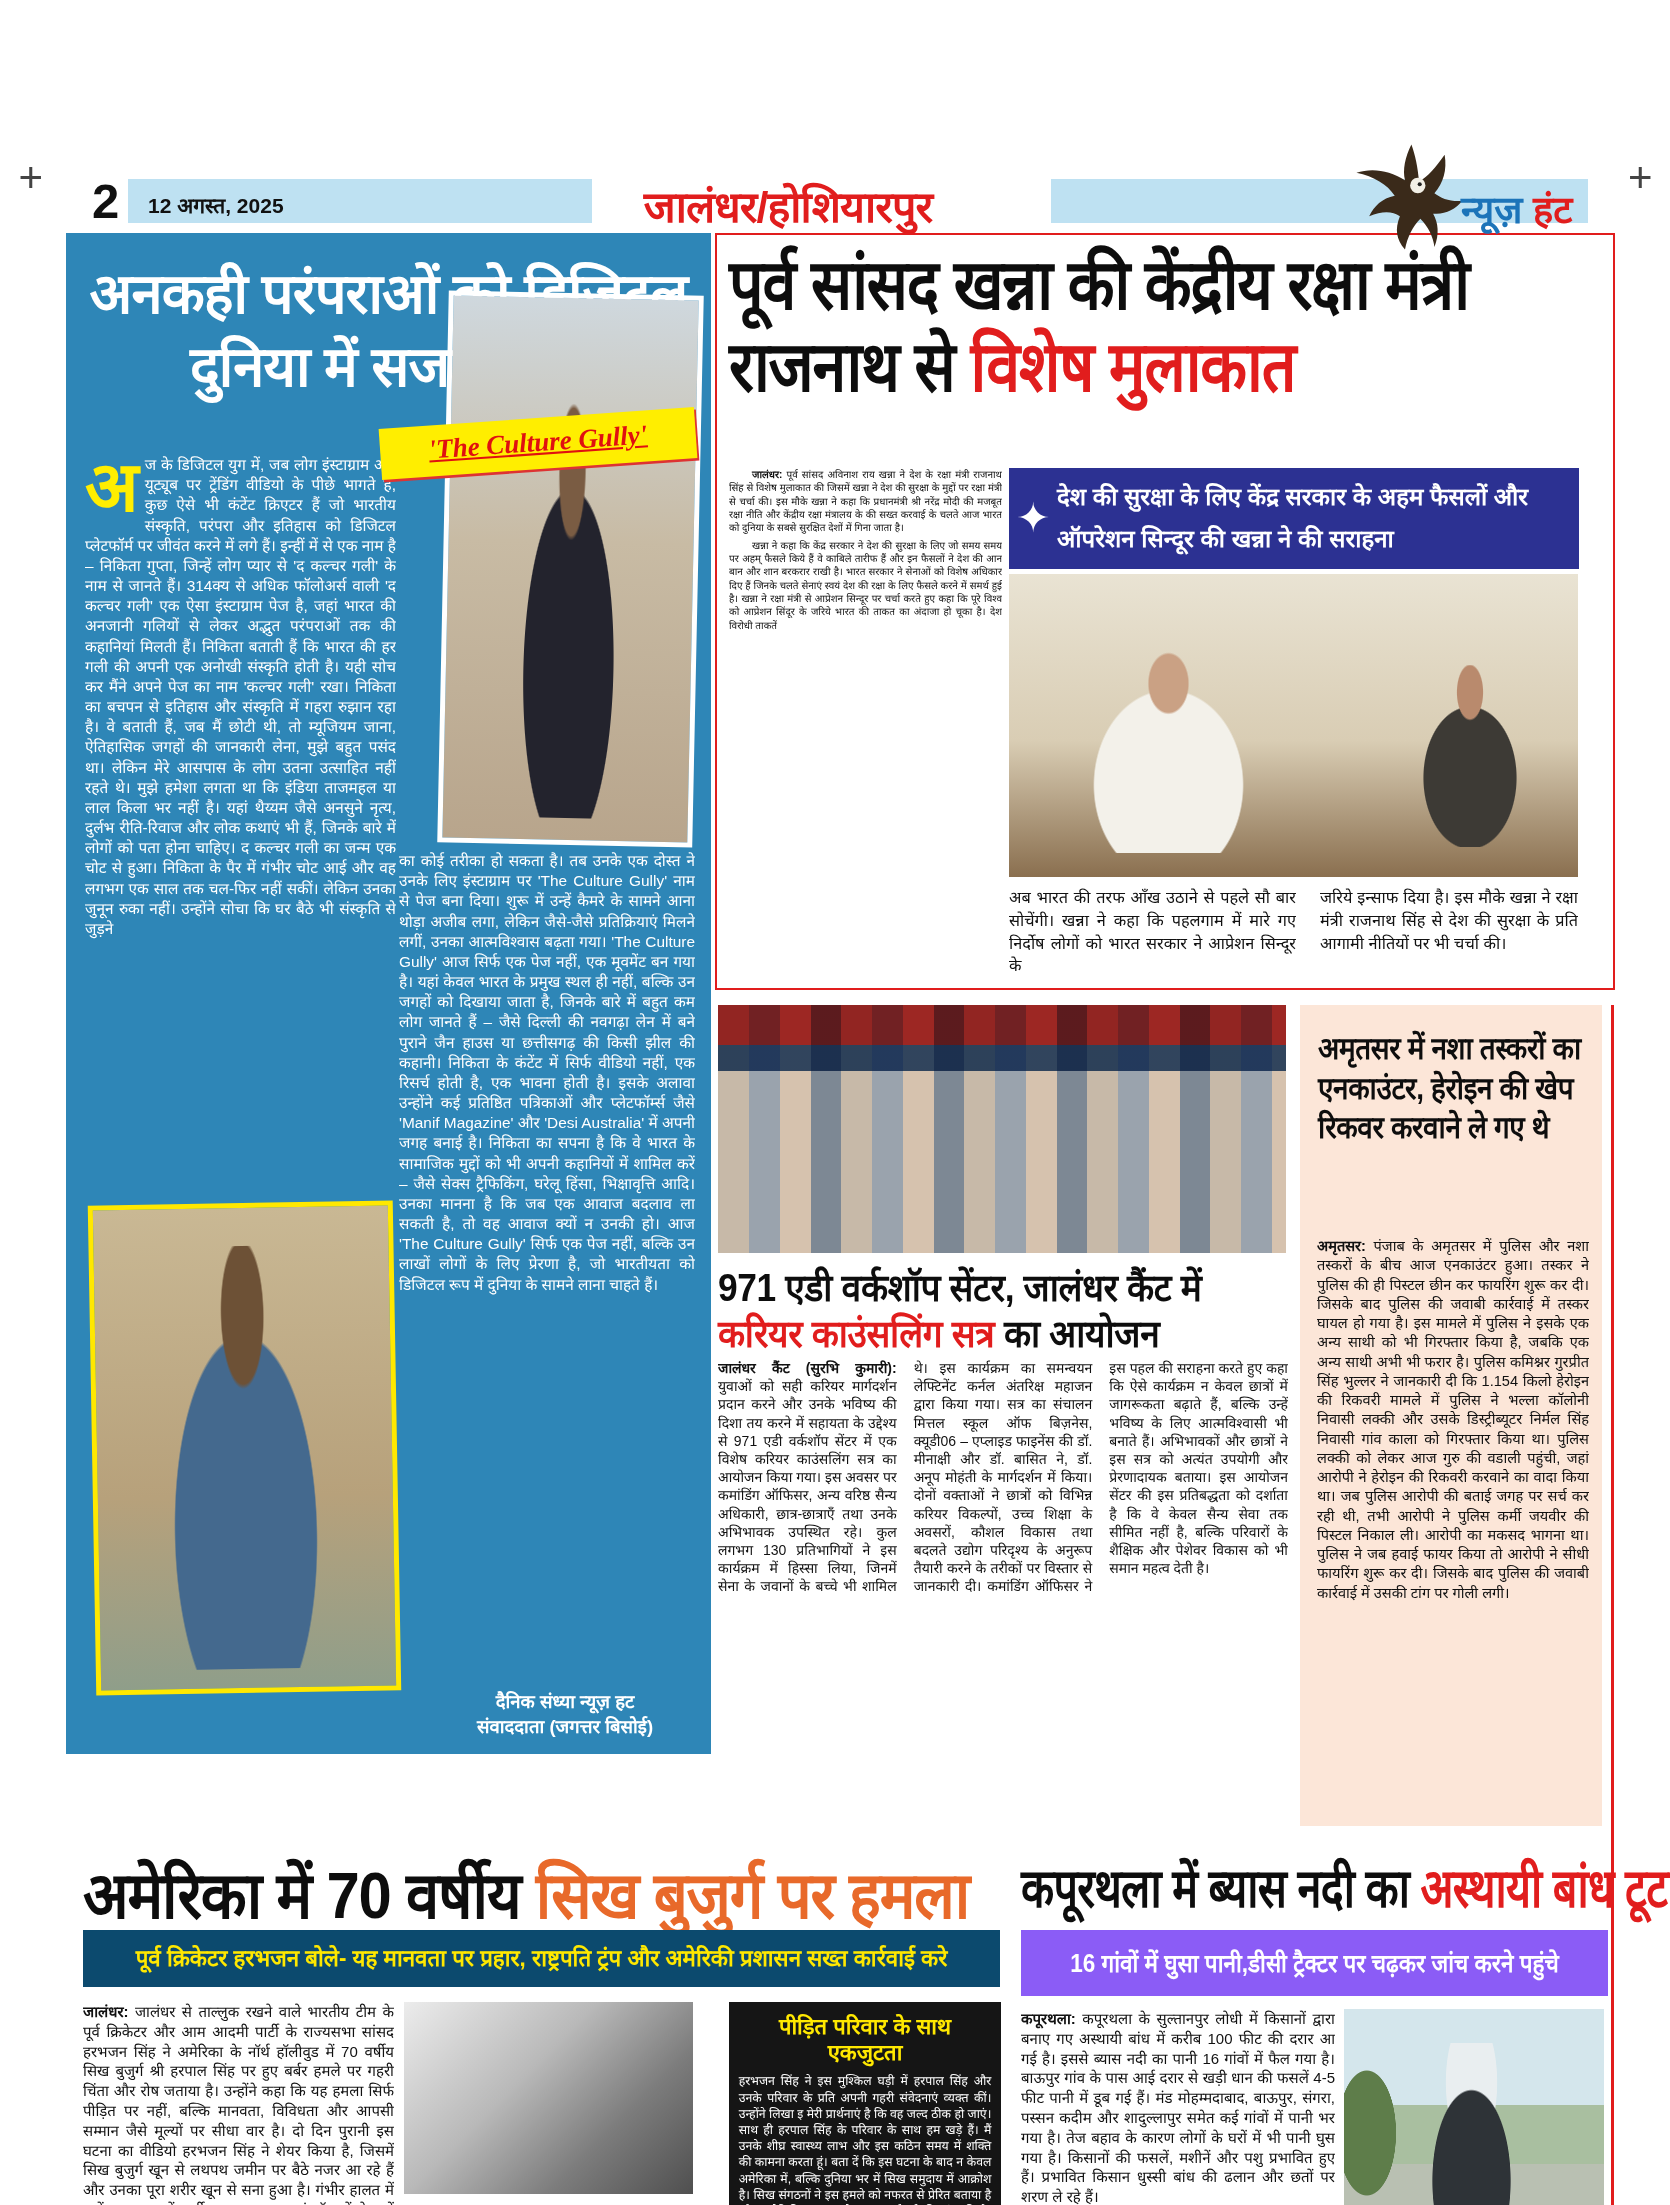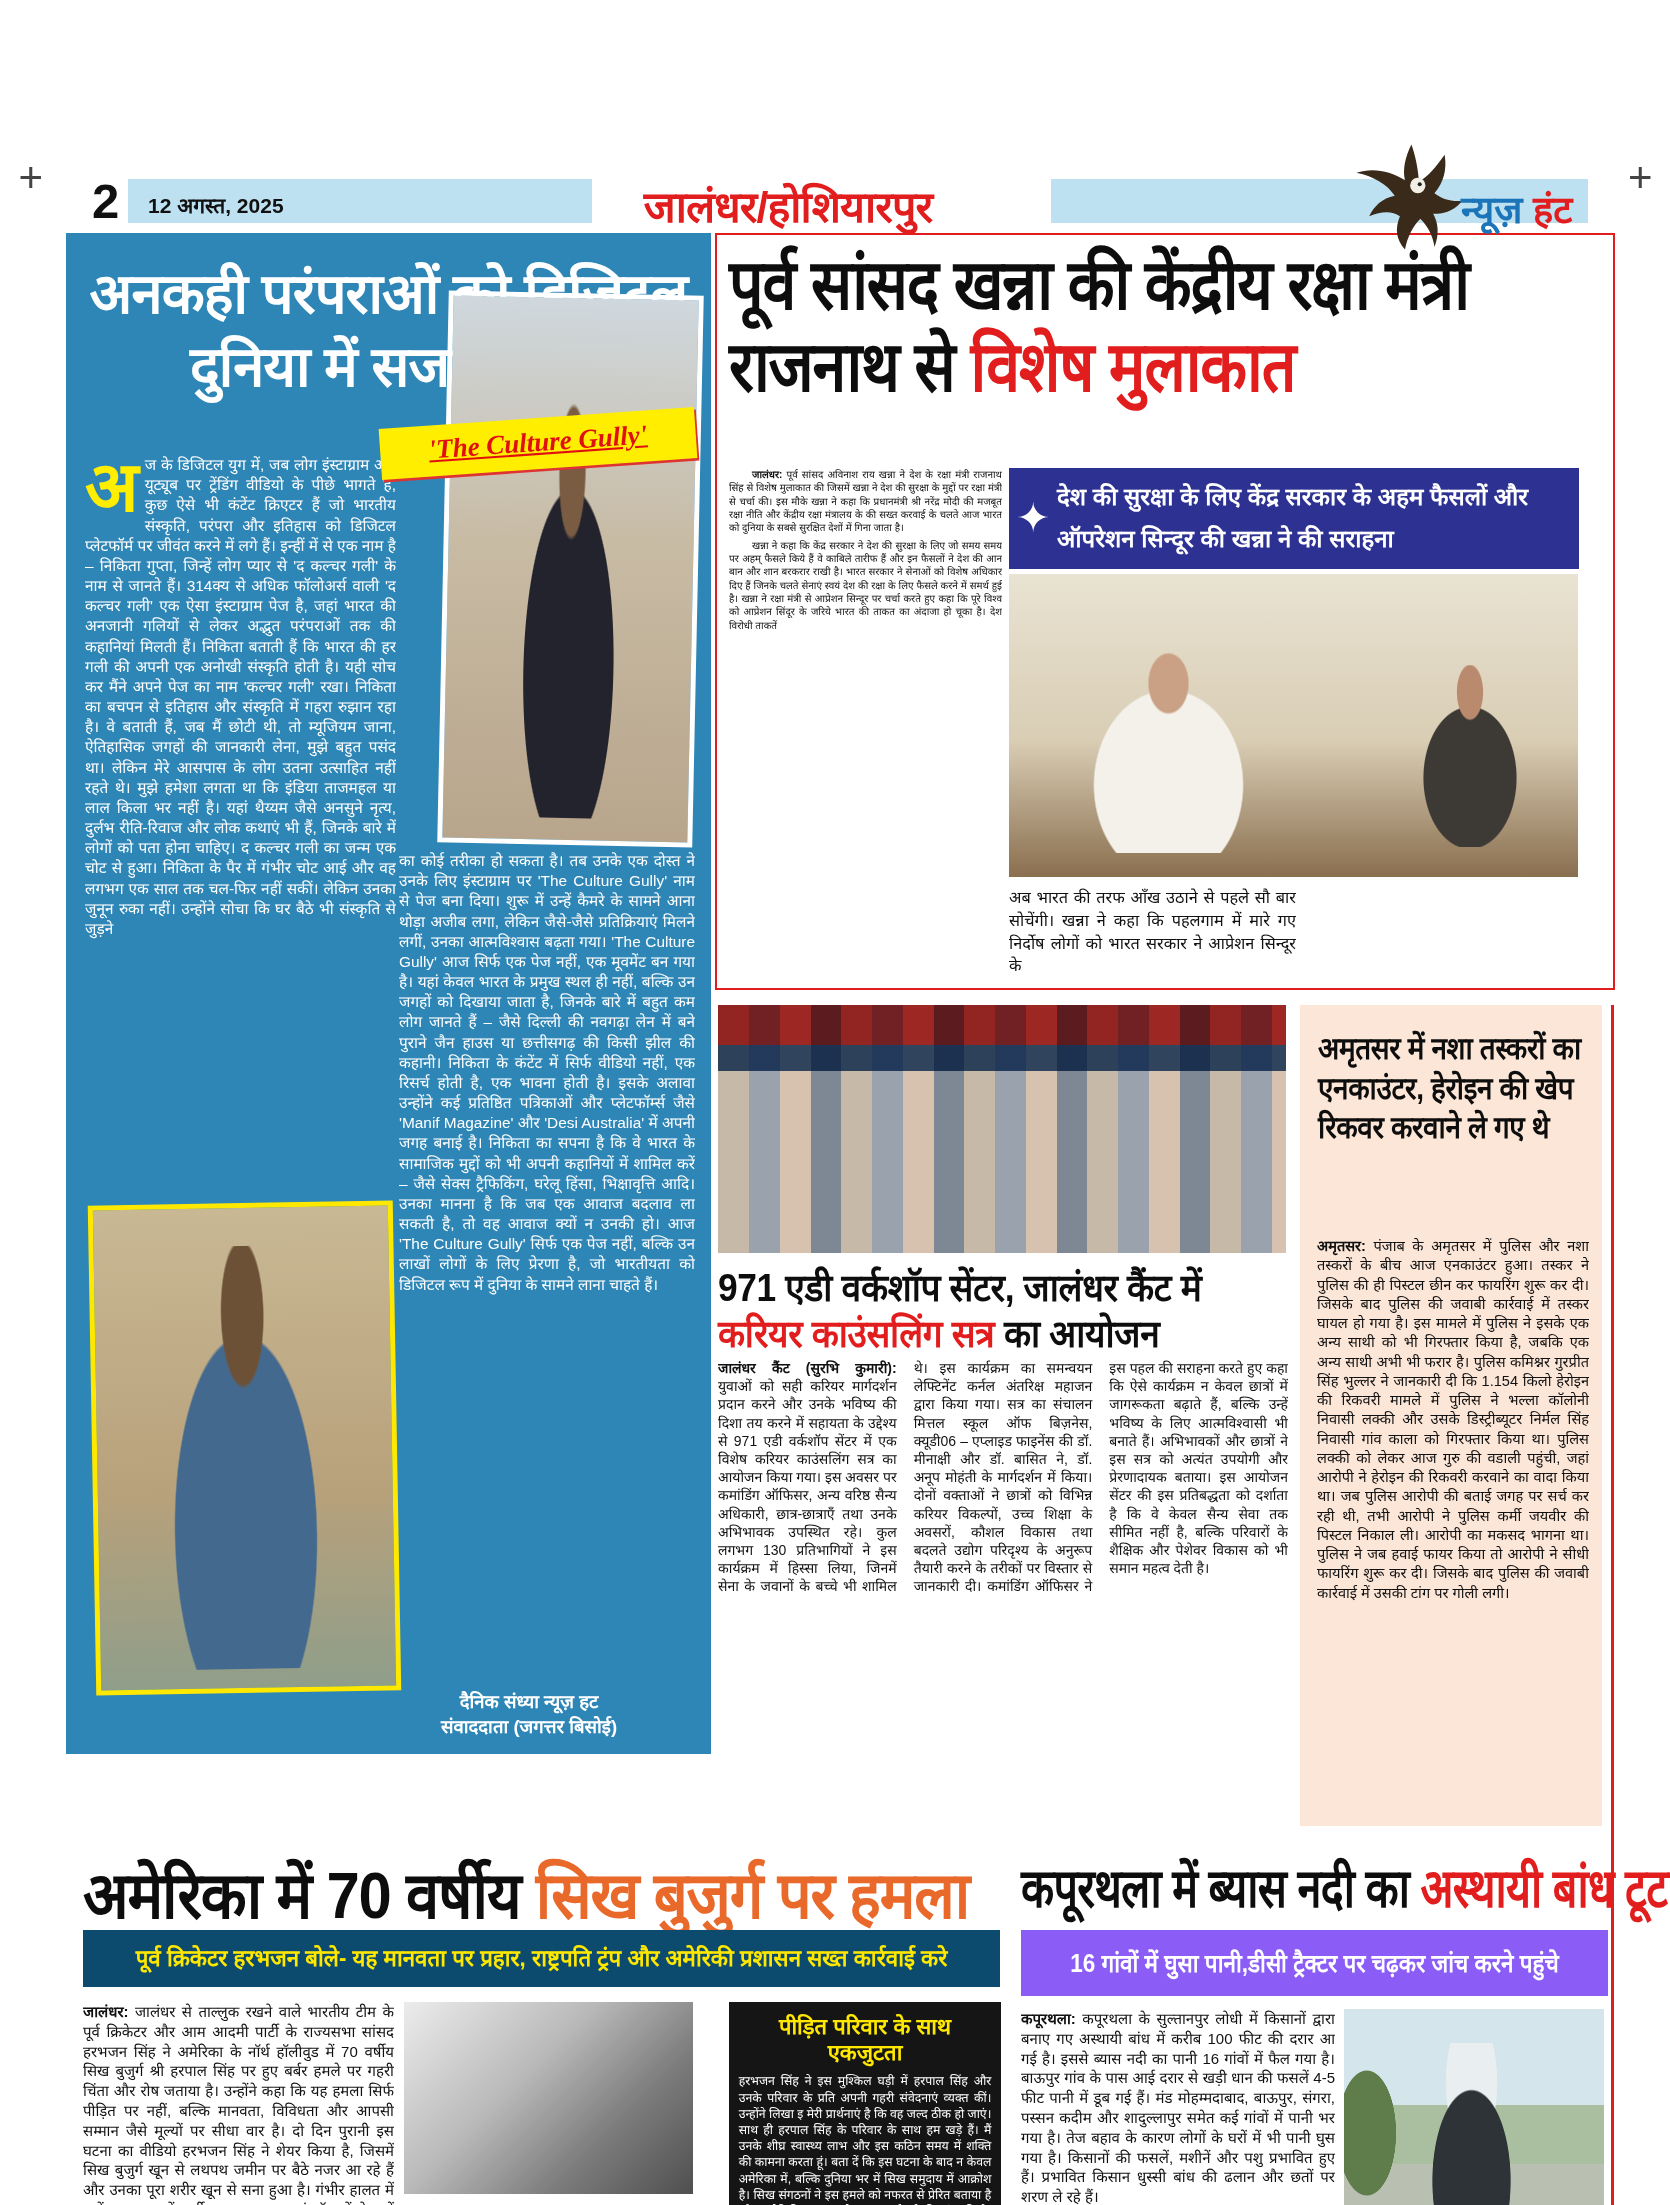--- a/index.html
+++ b/index.html
@@ -131,39 +131,40 @@
   </div>
   <div class="ribbon">
     <span>'The Culture Gully'</span>
   </div>
   <div class="ph ph-portrait" style="left:443px;top:293px;width:245px;height:542px;border:5.3px solid #fff;transform:rotate(1.2deg);"></div>
   <div class="abs c-col just" style="left:85px;top:455px;width:311px;height:742px;overflow:hidden;">
     <span class="dropcap">अ</span><span>ज के डिजिटल युग में, जब लोग इंस्टाग्राम और यूट्यूब पर ट्रेंडिंग वीडियो के पीछे भागते हैं, कुछ ऐसे भी कंटेंट क्रिएटर हैं जो भारतीय संस्कृति, परंपरा और इतिहास को डिजिटल प्लेटफॉर्म पर जीवंत करने में लगे हैं। इन्हीं में से एक नाम है – निकिता गुप्ता, जिन्हें लोग प्यार से 'द कल्चर गली' के नाम से जानते हैं। 314क्य से अधिक फॉलोअर्स वाली 'द कल्चर गली' एक ऐसा इंस्टाग्राम पेज है, जहां भारत की अनजानी गलियों से लेकर अद्भुत परंपराओं तक की कहानियां मिलती हैं। निकिता बताती हैं कि भारत की हर गली की अपनी एक अनोखी संस्कृति होती है। यही सोच कर मैंने अपने पेज का नाम 'कल्चर गली' रखा। निकिता का बचपन से इतिहास और संस्कृति में गहरा रुझान रहा है। वे बताती हैं, जब मैं छोटी थी, तो म्यूजियम जाना, ऐतिहासिक जगहों की जानकारी लेना, मुझे बहुत पसंद था। लेकिन मेरे आसपास के लोग उतना उत्साहित नहीं रहते थे। मुझे हमेशा लगता था कि इंडिया ताजमहल या लाल किला भर नहीं है। यहां थैय्यम जैसे अनसुने नृत्य, दुर्लभ रीति-रिवाज और लोक कथाएं भी हैं, जिनके बारे में लोगों को पता होना चाहिए। द कल्चर गली का जन्म एक चोट से हुआ। निकिता के पैर में गंभीर चोट आई और वह लगभग एक साल तक चल-फिर नहीं सकीं। लेकिन उनका जुनून रुका नहीं। उन्होंने सोचा कि घर बैठे भी संस्कृति से जुड़ने</span>
   </div>
   <div class="ph ph-denim" style="left:92px;top:1203px;width:295px;height:480px;border:5.7px solid #ffe800;transform:rotate(-1deg);"></div>
   <div class="abs c-col just" style="left:399px;top:851px;width:296px;height:834px;overflow:hidden;">का कोई तरीका हो सकता है। तब उनके एक दोस्त ने उनके लिए इंस्टाग्राम पर 'The Culture Gully' नाम से पेज बना दिया। शुरू में उन्हें कैमरे के सामने आना थोड़ा अजीब लगा, लेकिन जैसे-जैसे प्रतिक्रियाएं मिलने लगीं, उनका आत्मविश्वास बढ़ता गया। 'The Culture Gully' आज सिर्फ एक पेज नहीं, एक मूवमेंट बन गया है। यहां केवल भारत के प्रमुख स्थल ही नहीं, बल्कि उन जगहों को दिखाया जाता है, जिनके बारे में बहुत कम लोग जानते हैं – जैसे दिल्ली की नवगढ़ा लेन में बने पुराने जैन हाउस या छत्तीसगढ़ की किसी झील की कहानी। निकिता के कंटेंट में सिर्फ वीडियो नहीं, एक रिसर्च होती है, एक भावना होती है। इसके अलावा उन्होंने कई प्रतिष्ठित पत्रिकाओं और प्लेटफॉर्म्स जैसे 'Manif Magazine' और 'Desi Australia' में अपनी जगह बनाई है। निकिता का सपना है कि वे भारत के सामाजिक मुद्दों को भी अपनी कहानियों में शामिल करें – जैसे सेक्स ट्रैफिकिंग, घरेलू हिंसा, भिक्षावृत्ति आदि। उनका मानना है कि जब एक आवाज बदलाव ला सकती है, तो वह आवाज क्यों न उनकी हो। आज 'The Culture Gully' सिर्फ एक पेज नहीं, बल्कि उन लाखों लोगों के लिए प्रेरणा है, जो भारतीयता को डिजिटल रूप में दुनिया के सामने लाना चाहते हैं।</div>
-  <div class="abs c-byline" style="left:381px;top:1690px;width:296px;">
+  <div class="abs c-byline" style="left:417px;top:1690px;width:296px;">
     <div>दैनिक संध्या न्यूज़ हट</div>
     <div>संवाददाता (जगत्तर बिसोई)</div>
   </div>
 
   <div class="redbox"></div>
   <div class="k-head">
     <span>पूर्व सांसद खन्ना की केंद्रीय रक्षा मंत्री राजनाथ से </span><span class="red">विशेष मुलाकात</span>
   </div>
   <div class="abs k-col just" style="left:729px;top:468px;width:273px;height:514px;overflow:hidden;">
     <p><b>जालंधर: </b><span>पूर्व सांसद अविनाश राय खन्ना ने देश के रक्षा मंत्री राजनाथ सिंह से विशेष मुलाकात की जिसमें खन्ना ने देश की सुरक्षा के मुद्दों पर रक्षा मंत्री से चर्चा की। इस मौके खन्ना ने कहा कि प्रधानमंत्री श्री नरेंद्र मोदी की मजबूत रक्षा नीति और केंद्रीय रक्षा मंत्रालय के की सख्त करवाई के चलते आज भारत को दुनिया के सबसे सुरक्षित देशों में गिना जाता है।</span></p>
     <p>खन्ना ने कहा कि केंद्र सरकार ने देश की सुरक्षा के लिए जो समय समय पर अहम् फैसले किये हैं वे काबिले तारीफ हैं और इन फैसलों ने देश की आन बान और शान बरकरार राखी है। भारत सरकार ने सेनाओं को विशेष अधिकार दिए हैं जिनके चलते सेनाएं स्वयं देश की रक्षा के लिए फैसले करने में समर्थ हुई है। खन्ना ने रक्षा मंत्री से आप्रेशन सिन्दूर पर चर्चा करते हुए कहा कि पूरे विश्व को आप्रेशन सिंदूर के जरिये भारत की ताकत का अंदाजा हो चूका है। देश विरोधी ताकतें</p>
   </div>
   <div class="navybox">
     <span class="star">✦</span>
     <div class="t">देश की सुरक्षा के लिए केंद्र सरकार के अहम फैसलों और ऑपरेशन सिन्दूर की खन्ना ने की सराहना</div>
   </div>
   <div class="ph ph-meeting" style="left:1009px;top:574px;width:569px;height:303px;"></div>
   <div class="abs k-below just" style="left:1009px;top:886px;width:287px;height:99px;overflow:hidden;">अब भारत की तरफ आँख उठाने से पहले सौ बार सोचेंगी। खन्ना ने कहा कि पहलगाम में मारे गए निर्दोष लोगों को भारत सरकार ने आप्रेशन सिन्दूर के</div>
+  <div class="abs k-below just" style="left:1320px;top:886px;width:258px;height:99px;overflow:hidden;">जरिये इन्साफ दिया है। इस मौके खन्ना ने रक्षा मंत्री राजनाथ सिंह से देश की सुरक्षा के प्रति आगामी नीतियों पर भी चर्चा की।</div>
 
   <div class="ph ph-group" style="left:718px;top:1005px;width:568px;height:248px;"></div>
   <div class="car-h1">971 एडी वर्कशॉप सेंटर, जालंधर कैंट में</div>
   <div class="car-h2">
     <span class="red">करियर काउंसलिंग सत्र</span><span> का आयोजन</span>
   </div>
   <div class="car-body just">
     <b>जालंधर कैंट (सुरभि कुमारी): </b><span>युवाओं को सही करियर मार्गदर्शन प्रदान करने और उनके भविष्य की दिशा तय करने में सहायता के उद्देश्य से 971 एडी वर्कशॉप सेंटर में एक विशेष करियर काउंसलिंग सत्र का आयोजन किया गया। इस अवसर पर कमांडिंग ऑफिसर, अन्य वरिष्ठ सैन्य अधिकारी, छात्र-छात्राएँ तथा उनके अभिभावक उपस्थित रहे। कुल लगभग 130 प्रतिभागियों ने इस कार्यक्रम में हिस्सा लिया, जिनमें सेना के जवानों के बच्चे भी शामिल थे। इस कार्यक्रम का समन्वयन लेफ्टिनेंट कर्नल अंतरिक्ष महाजन द्वारा किया गया। सत्र का संचालन मित्तल स्कूल ऑफ बिज़नेस, क्यूडी06 – एप्लाइड फाइनेंस की डॉ. मीनाक्षी और डॉ. बासित ने, डॉ. अनूप मोहंती के मार्गदर्शन में किया। दोनों वक्ताओं ने छात्रों को विभिन्न करियर विकल्पों, उच्च शिक्षा के अवसरों, कौशल विकास तथा बदलते उद्योग परिदृश्य के अनुरूप तैयारी करने के तरीकों पर विस्तार से जानकारी दी। कमांडिंग ऑफिसर ने इस पहल की सराहना करते हुए कहा कि ऐसे कार्यक्रम न केवल छात्रों में जागरूकता बढ़ाते हैं, बल्कि उन्हें भविष्य के लिए आत्मविश्वासी भी बनाते हैं। अभिभावकों और छात्रों ने इस सत्र को अत्यंत उपयोगी और प्रेरणादायक बताया। इस आयोजन सेंटर की इस प्रतिबद्धता को दर्शाता है कि वे केवल सैन्य सेवा तक सीमित नहीं है, बल्कि परिवारों के शैक्षिक और पेशेवर विकास को भी समान महत्व देती है।</span>
   </div>
 

